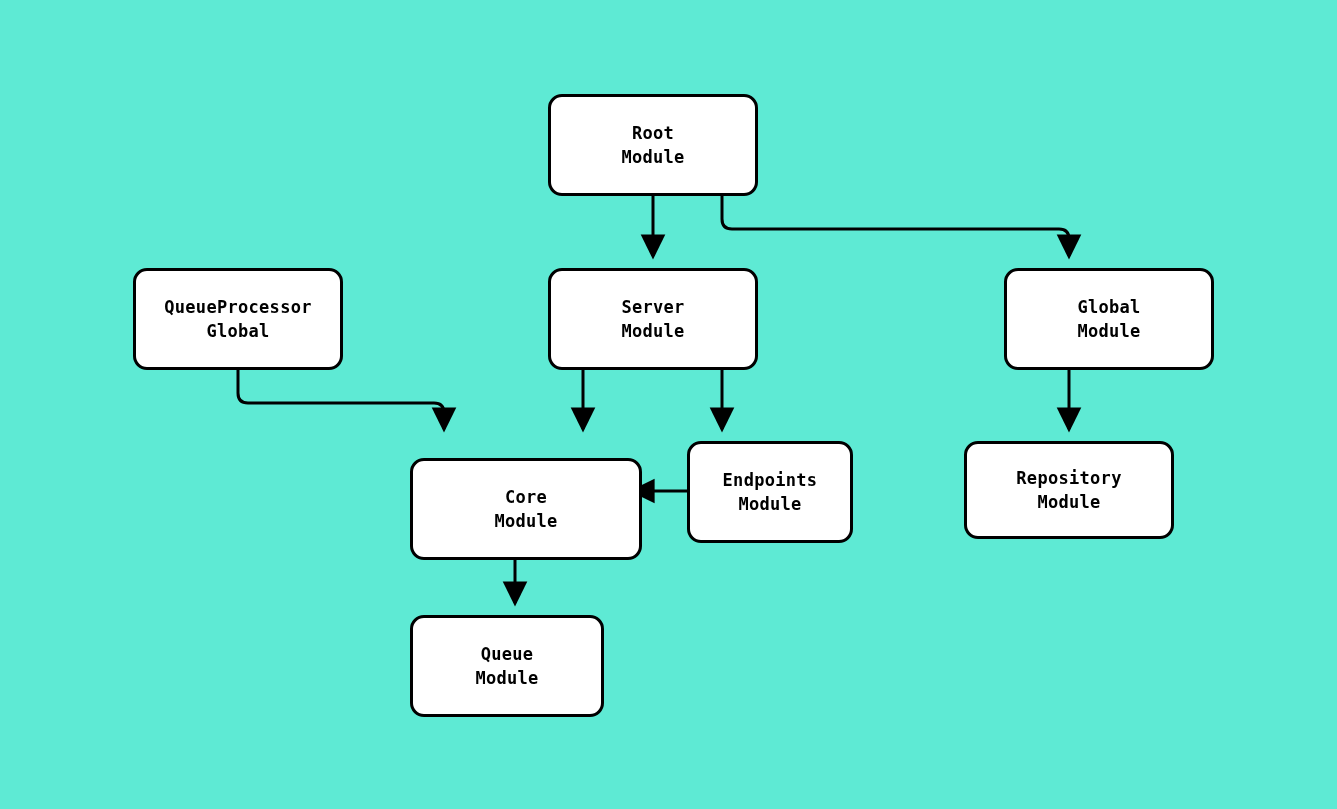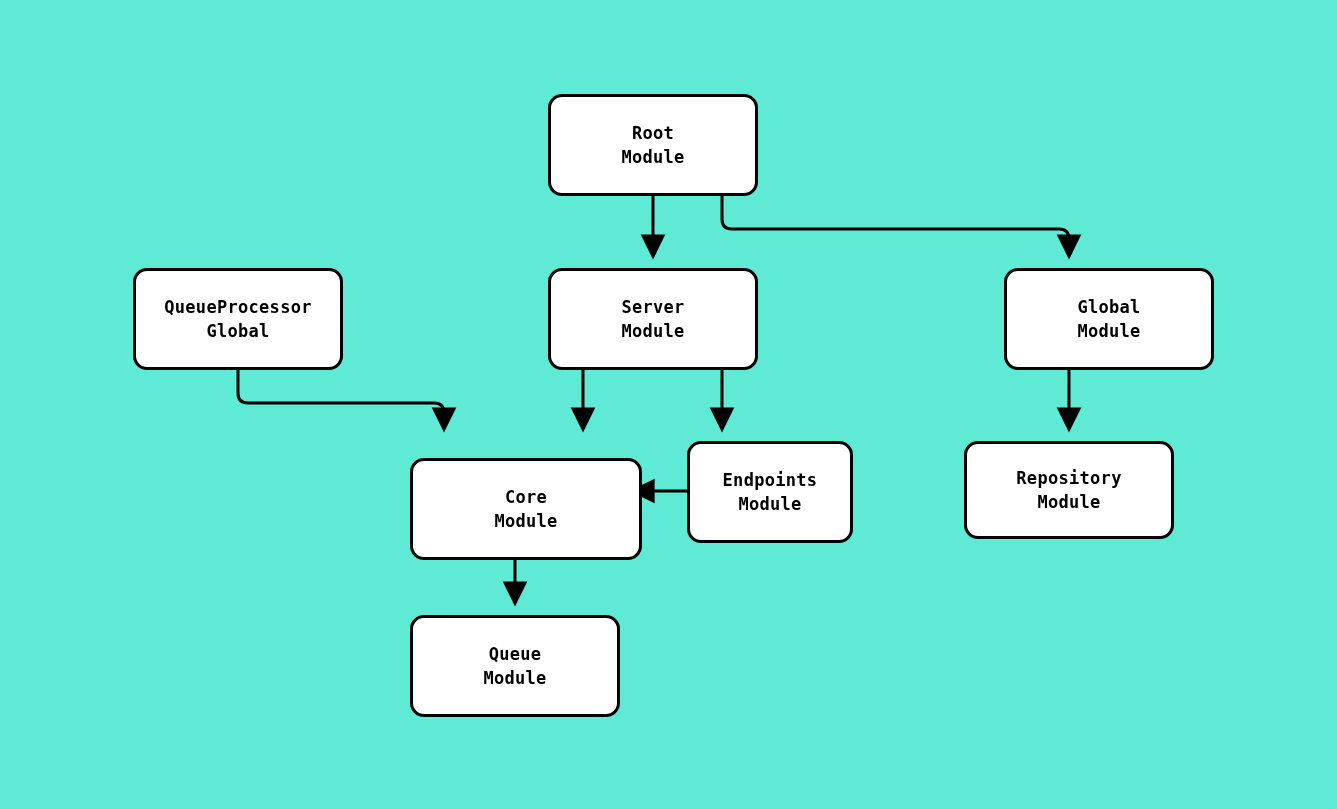--- a/index.html
+++ b/index.html
@@ -107,18 +107,18 @@
   <div class="node" style="left:687px; top:441px; width:166px; height:102px;">
     <span class="node-label">Endpoints
 Module</span>
   </div>
 
   <div class="node" style="left:964px; top:441px; width:210px; height:98px;">
     <span class="node-label">Repository
 Module</span>
   </div>
 
-  <div class="node" style="left:410px; top:615px; width:210px; height:102px;">
+  <div class="node" style="left:410px; top:615px; width:194px; height:102px;">
     <span class="node-label">Queue
 Module</span>
   </div>
 
 </div>
 
 </body></html>

